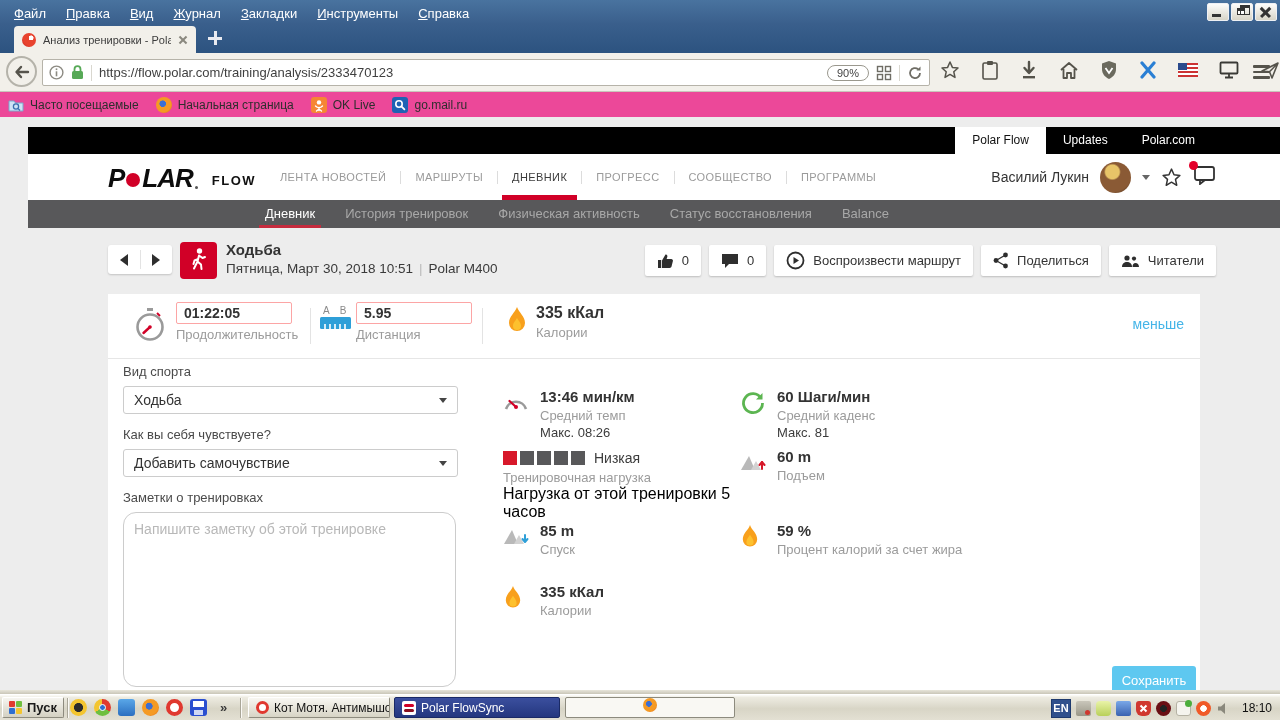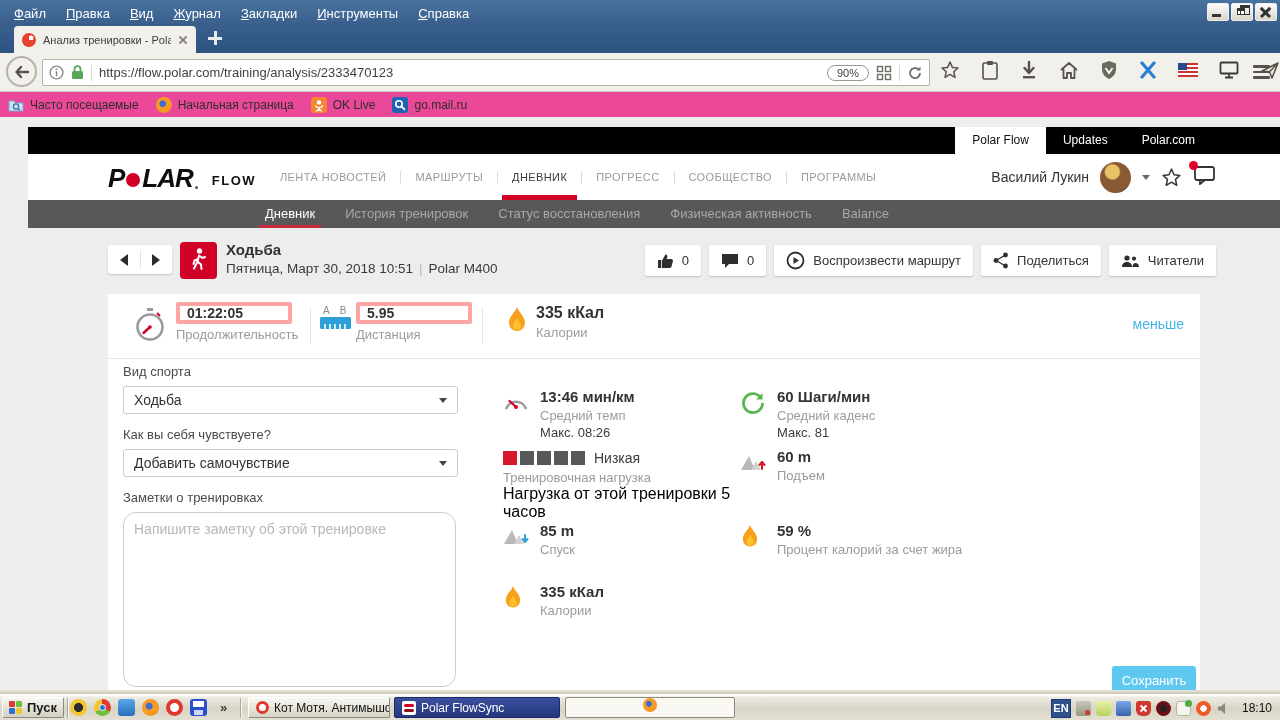--- a/index.html
+++ b/index.html
@@ -95,21 +95,21 @@
   .session-date .pipe { color:#b9b9b9; padding:0 6px; }
   .session-btns { position:absolute; right:0; top:3px; display:flex; gap:8px; }
   .pbtn { background:#fff; border-radius:2px; box-shadow:0 1px 2px rgba(0,0,0,.2); height:31px;
     display:flex; align-items:center; gap:8px; padding:0 12px; font-size:13px; color:#333; }
 
   
   .card { position:absolute; left:80px; top:66px; width:1092px; height:420px; background:#fff; }
   .summary { position:absolute; left:0; top:8px; right:0; height:50px; }
   .sum-ic { position:absolute; top:5px; }
   .sum-group { position:absolute; top:0; }
-  .sum-input { width:116px; height:22px; border:4px solid #fca5a5; border-radius:2px; font-family:"Liberation Sans",sans-serif;
+  .sum-input { width:116px; height:22px; border:1px solid #fca5a5; border-radius:2px; font-family:"Liberation Sans",sans-serif;
     font-size:14px; font-weight:700; color:#333; padding:0 7px; }
   .sum-label { font-size:13px; color:#9b9b9b; margin-top:3px; }
   .sum-vsep { position:absolute; top:6px; width:1px; height:36px; background:#e3e3e3; }
   .sum-value { font-size:16px; font-weight:700; color:#333; margin-top:2px; }
   .less-link { position:absolute; right:16px; top:14px; font-size:14px; color:#45b5e8; }
   .card-divider { position:absolute; left:0; right:0; top:64px; height:1px; background:#e6e6e6; }
 
   
   .form-col { position:absolute; left:15px; top:70px; width:335px; }
   .f-label { font-size:13px; color:#4a4a4a; margin-bottom:7px; }
@@ -360,22 +360,22 @@
             <path d="M7 15 v4 l5 -4" fill="none" stroke="#333" stroke-width="1.8"></path>
           </svg>
           <span class="red-dot"></span>
         </span>
       </div>
     </div>
 
     <div class="polar-subnav">
       <span class="subnav-item active">Дневник</span>
       <span class="subnav-item">История тренировок</span>
+      <span class="subnav-item">Физическая активность</span>
       <span class="subnav-item">Статус восстановления</span>
-      <span class="subnav-item">Физическая активность</span>
       <span class="subnav-item">Balance</span>
     </div>
 
     <div class="content">
 
       <div class="session-row">
         <div class="pager">
           <div class="pager-cell">
               <span class="tri-left"></span>
             </div>

